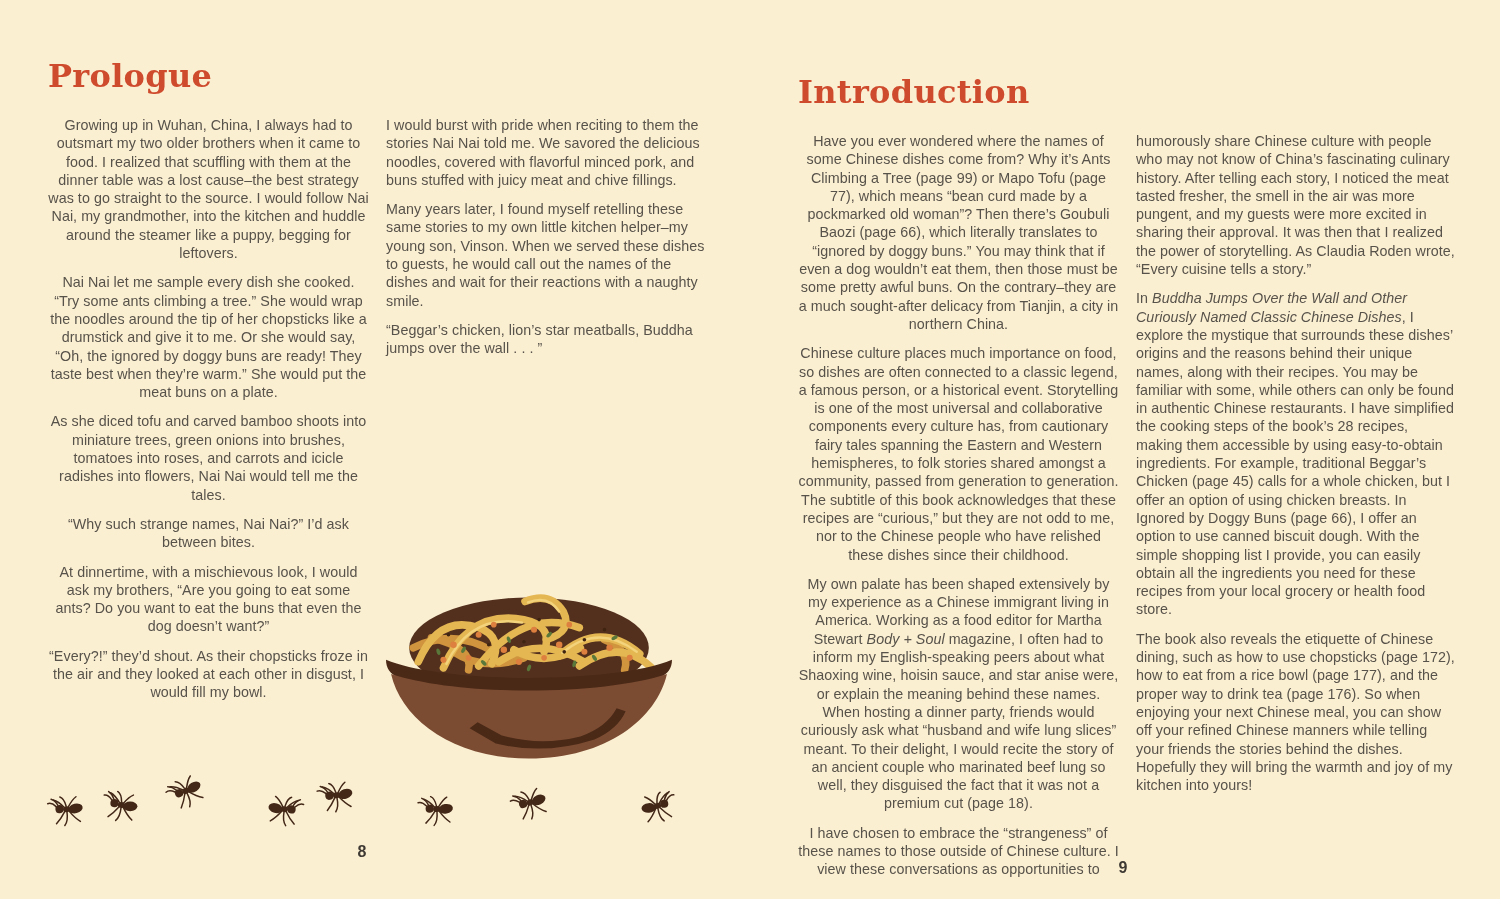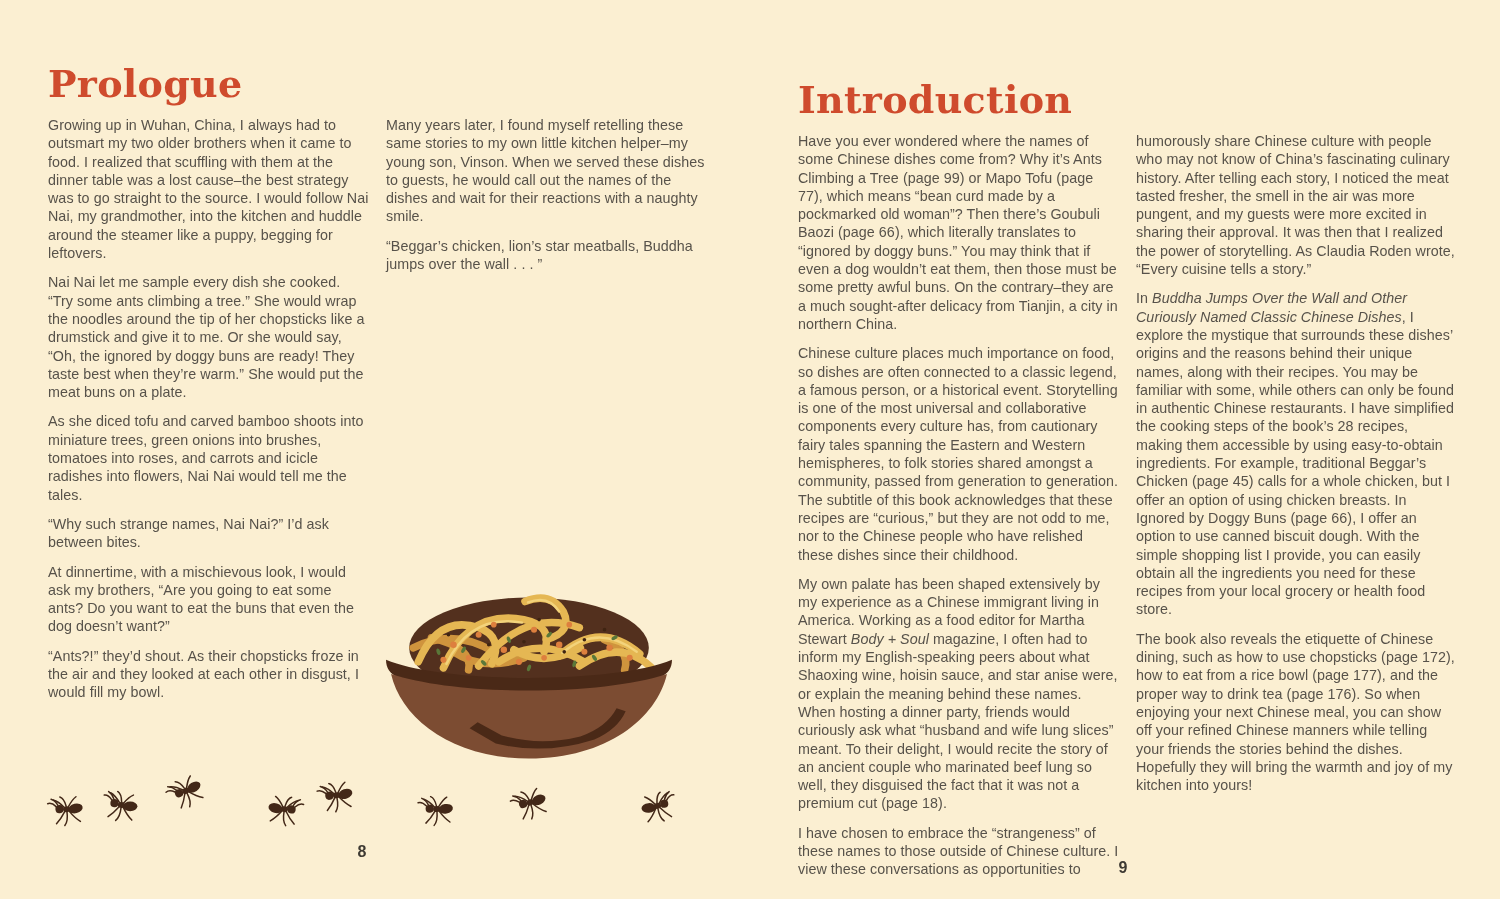--- a/index.html
+++ b/index.html
@@ -7,28 +7,28 @@
     position:relative; width:1500px; height:899px;
     background:#fbefd2; overflow:hidden;
     font-family:"Liberation Sans", sans-serif;
   }
   .page { position:absolute; top:0; width:750px; height:899px; }
   #left-page  { left:0; }
   #right-page { left:750px;margin-top:16px; }
   .page-title {
     position:absolute; top:36px; left:48px;
     font-family:"DejaVu Serif", serif; font-weight:700;
-    font-size:38px; color:#cf4b2d; letter-spacing:0.3px;
+    font-size:32px; color:#cf4b2d; letter-spacing:0.3px;
   }
   .col {
     position:absolute; top:116px; width:321px;
     color:#57524a; font-size:14.3px; line-height:18.3px;
     letter-spacing:0.05px;
   }
-  .col-1 { left:48px; }
+  .col-1 { left:48px;text-align:center; }
   .col-2 { left:386px; }
   .para { margin:0 0 11px 0; }
   .para em { font-style:italic; }
   .page-num {
     position:absolute; top:843px; width:40px; text-align:center;
     font-size:16px; font-weight:700; color:#3e3a33;
   }
   #left-page  .page-num { left:342px; }
   #right-page .page-num { left:353px; }
   .bowl-wrap { position:absolute; left:383px; top:589px; width:292px; height:180px; }
@@ -73,23 +73,24 @@
 
   <div class="page" id="left-page">
     <h1 class="page-title">Prologue</h1>
 
     <div class="col col-1">
         <p class="para">Growing up in Wuhan, China, I always had to outsmart my two older brothers when it came to food. I realized that scuffling with them at the dinner table was a lost cause–the best strategy was to go straight to the source. I would follow Nai Nai, my grandmother, into the kitchen and huddle around the steamer like a puppy, begging for leftovers.</p>
         <p class="para">Nai Nai let me sample every dish she cooked. “Try some ants climbing a tree.” She would wrap the noodles around the tip of her chopsticks like a drumstick and give it to me. Or she would say, “Oh, the ignored by doggy buns are ready! They taste best when they’re warm.” She would put the meat buns on a plate.</p>
         <p class="para">As she diced tofu and carved bamboo shoots into miniature trees, green onions into brushes, tomatoes into roses, and carrots and icicle radishes into flowers, Nai Nai would tell me the tales.</p>
         <p class="para">“Why such strange names, Nai Nai?” I’d ask between bites.</p>
         <p class="para">At dinnertime, with a mischievous look, I would ask my brothers, “Are you going to eat some ants? Do you want to eat the buns that even the dog doesn’t want?”</p>
-        <p class="para">“Ants?!” they’d shout. As their chopsticks froze in the air and they looked at each other in disgust, I would fill my bowl.</p>
+        <p class="para">“Every?!” they’d shout. As their chopsticks froze in the air and they looked at each other in disgust, I would fill my bowl.</p>
       </div>
     <div class="col col-2">
+        <p class="para">I would burst with pride when reciting to them the stories Nai Nai told me. We savored the delicious noodles, covered with flavorful minced pork, and buns stuffed with juicy meat and chive fillings.</p>
         <p class="para">Many years later, I found myself retelling these same stories to my own little kitchen helper–my young son, Vinson. When we served these dishes to guests, he would call out the names of the dishes and wait for their reactions with a naughty smile.</p>
         <p class="para">“Beggar’s chicken, lion’s star meatballs, Buddha jumps over the wall . . . ”</p>
       </div>
 
     <div class="bowl-wrap">
       <svg viewBox="0 0 290 178" width="292" height="180">
 
         <ellipse cx="145" cy="58" rx="119" ry="50" fill="#53301e"></ellipse>
 
         <g fill="none" stroke-linecap="round">

